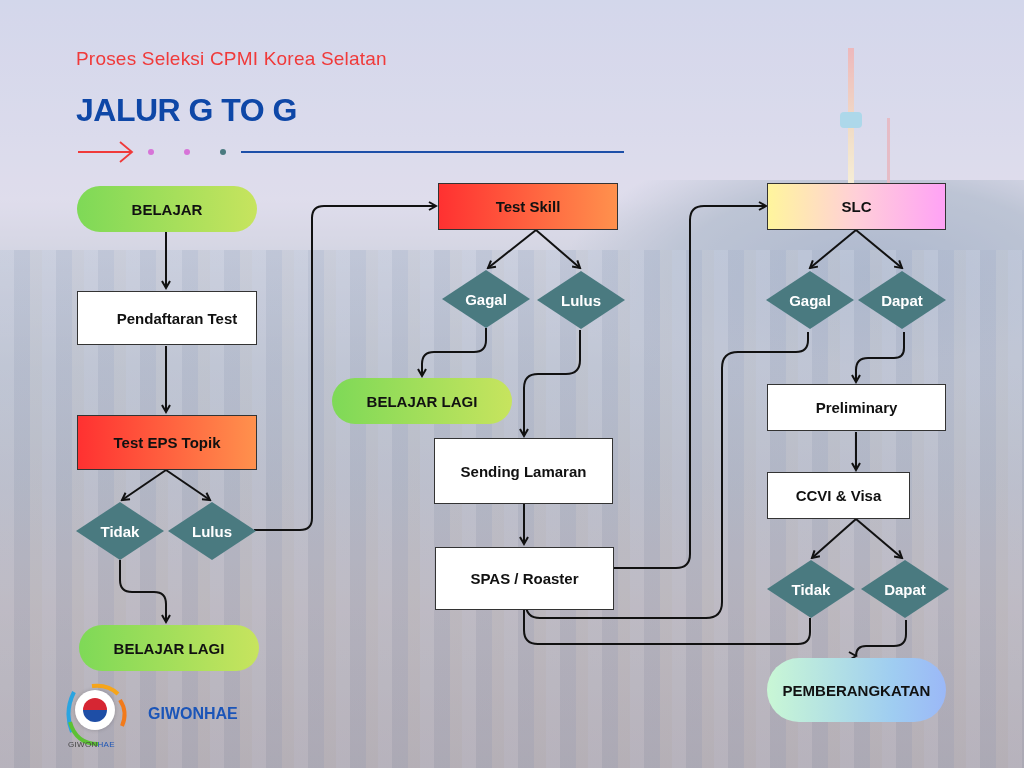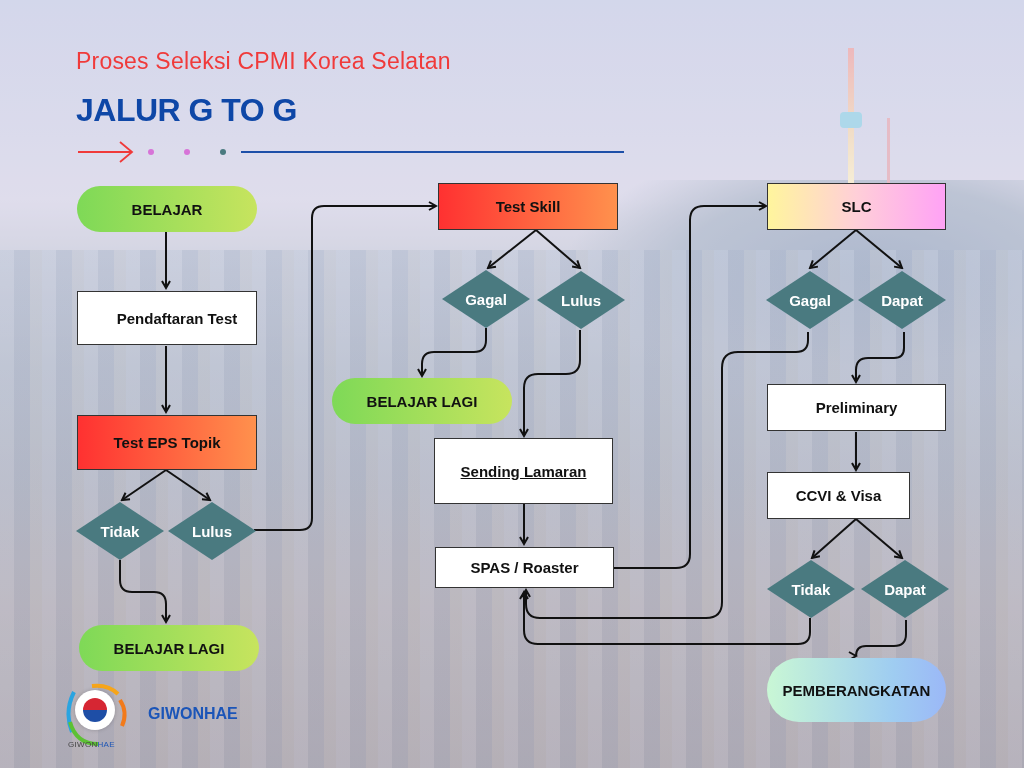--- a/index.html
+++ b/index.html
@@ -9,21 +9,21 @@
   .bg-hill { position:absolute; left:560px; top:180px; width:520px; height:240px; background:radial-gradient(ellipse at 60% 40%, #8fa0bb 0%, #a8b3c6 45%, rgba(170,180,200,0) 70%); }
   .bg-city { position:absolute; left:0; top:250px; width:1024px; height:518px;
       background:
         repeating-linear-gradient(90deg, rgba(255,255,255,0.10) 0 14px, rgba(90,110,140,0.10) 14px 30px, rgba(255,230,170,0.08) 30px 42px),
         linear-gradient(180deg, rgba(160,175,200,0.5), rgba(150,140,150,0.6)); }
   .bg-fade { position:absolute; inset:0; background:rgba(230,228,240,0.35); }
   .tower { position:absolute; left:848px; top:48px; width:6px; height:135px; background:linear-gradient(180deg,#f2a0a0,#f7d8b0 60%,#fff2c8); }
   .tower-pod { position:absolute; left:840px; top:112px; width:22px; height:16px; border-radius:4px; background:#8fd2e6; }
   .mast { position:absolute; left:887px; top:118px; width:3px; height:65px; background:#e7a7b0; }
 
-  .title-sub { position:absolute; left:76px; top:48px; color:#f03a3a; font-size:23px; letter-spacing:0.2px; }
+  .title-sub { position:absolute; left:76px; top:48px; color:#f03a3a; font-size:19px; letter-spacing:0.2px; }
   .title-main { position:absolute; left:76px; top:92px; color:#0e47a7; font-size:32px; font-weight:bold; letter-spacing:-0.5px; }
   .deco { position:absolute; left:76px; top:140px; width:550px; height:24px; }
 
   svg.flow { position:absolute; left:0; top:0; width:1024px; height:768px; }
 
   .node { position:absolute; display:flex; align-items:center; justify-content:center; font-weight:bold; font-size:15px; color:#111; box-sizing:border-box; text-align:center; }
   .rect { border:1.5px solid #333; background:#fff; }
   .pill { border-radius:24px; }
   .green { background:linear-gradient(90deg,#7ed957,#c7e45e); }
   .red { background:linear-gradient(90deg,#ff3131,#ff914d); }
@@ -123,24 +123,24 @@
   </div>
 <div class="diamond" style="left:442px;top:270px;">
     <span>Gagal</span>
   </div>
 <div class="diamond" style="left:537px;top:271px;">
     <span>Lulus</span>
   </div>
 <div class="node pill green" style="left:332px;top:378px;width:180px;height:46px;">
     <span>BELAJAR LAGI</span>
   </div>
-<div class="node rect" style="left:434px;top:438px;width:179px;height:66px;text-decoration:underline;">
+<div class="node rect" style="left:434px;top:438px;width:179px;height:66px;">
     <span>Sending Lamaran</span>
   </div>
-<div class="node rect" style="left:435px;top:547px;width:179px;height:41px;">
+<div class="node rect" style="left:435px;top:547px;width:179px;height:63px;">
     <span>SPAS / Roaster</span>
   </div>
 
 <div class="node rect slc" style="left:767px;top:183px;width:179px;height:47px;">
     <span>SLC</span>
   </div>
 <div class="diamond" style="left:766px;top:271px;">
     <span>Gagal</span>
   </div>
 <div class="diamond" style="left:858px;top:271px;">

